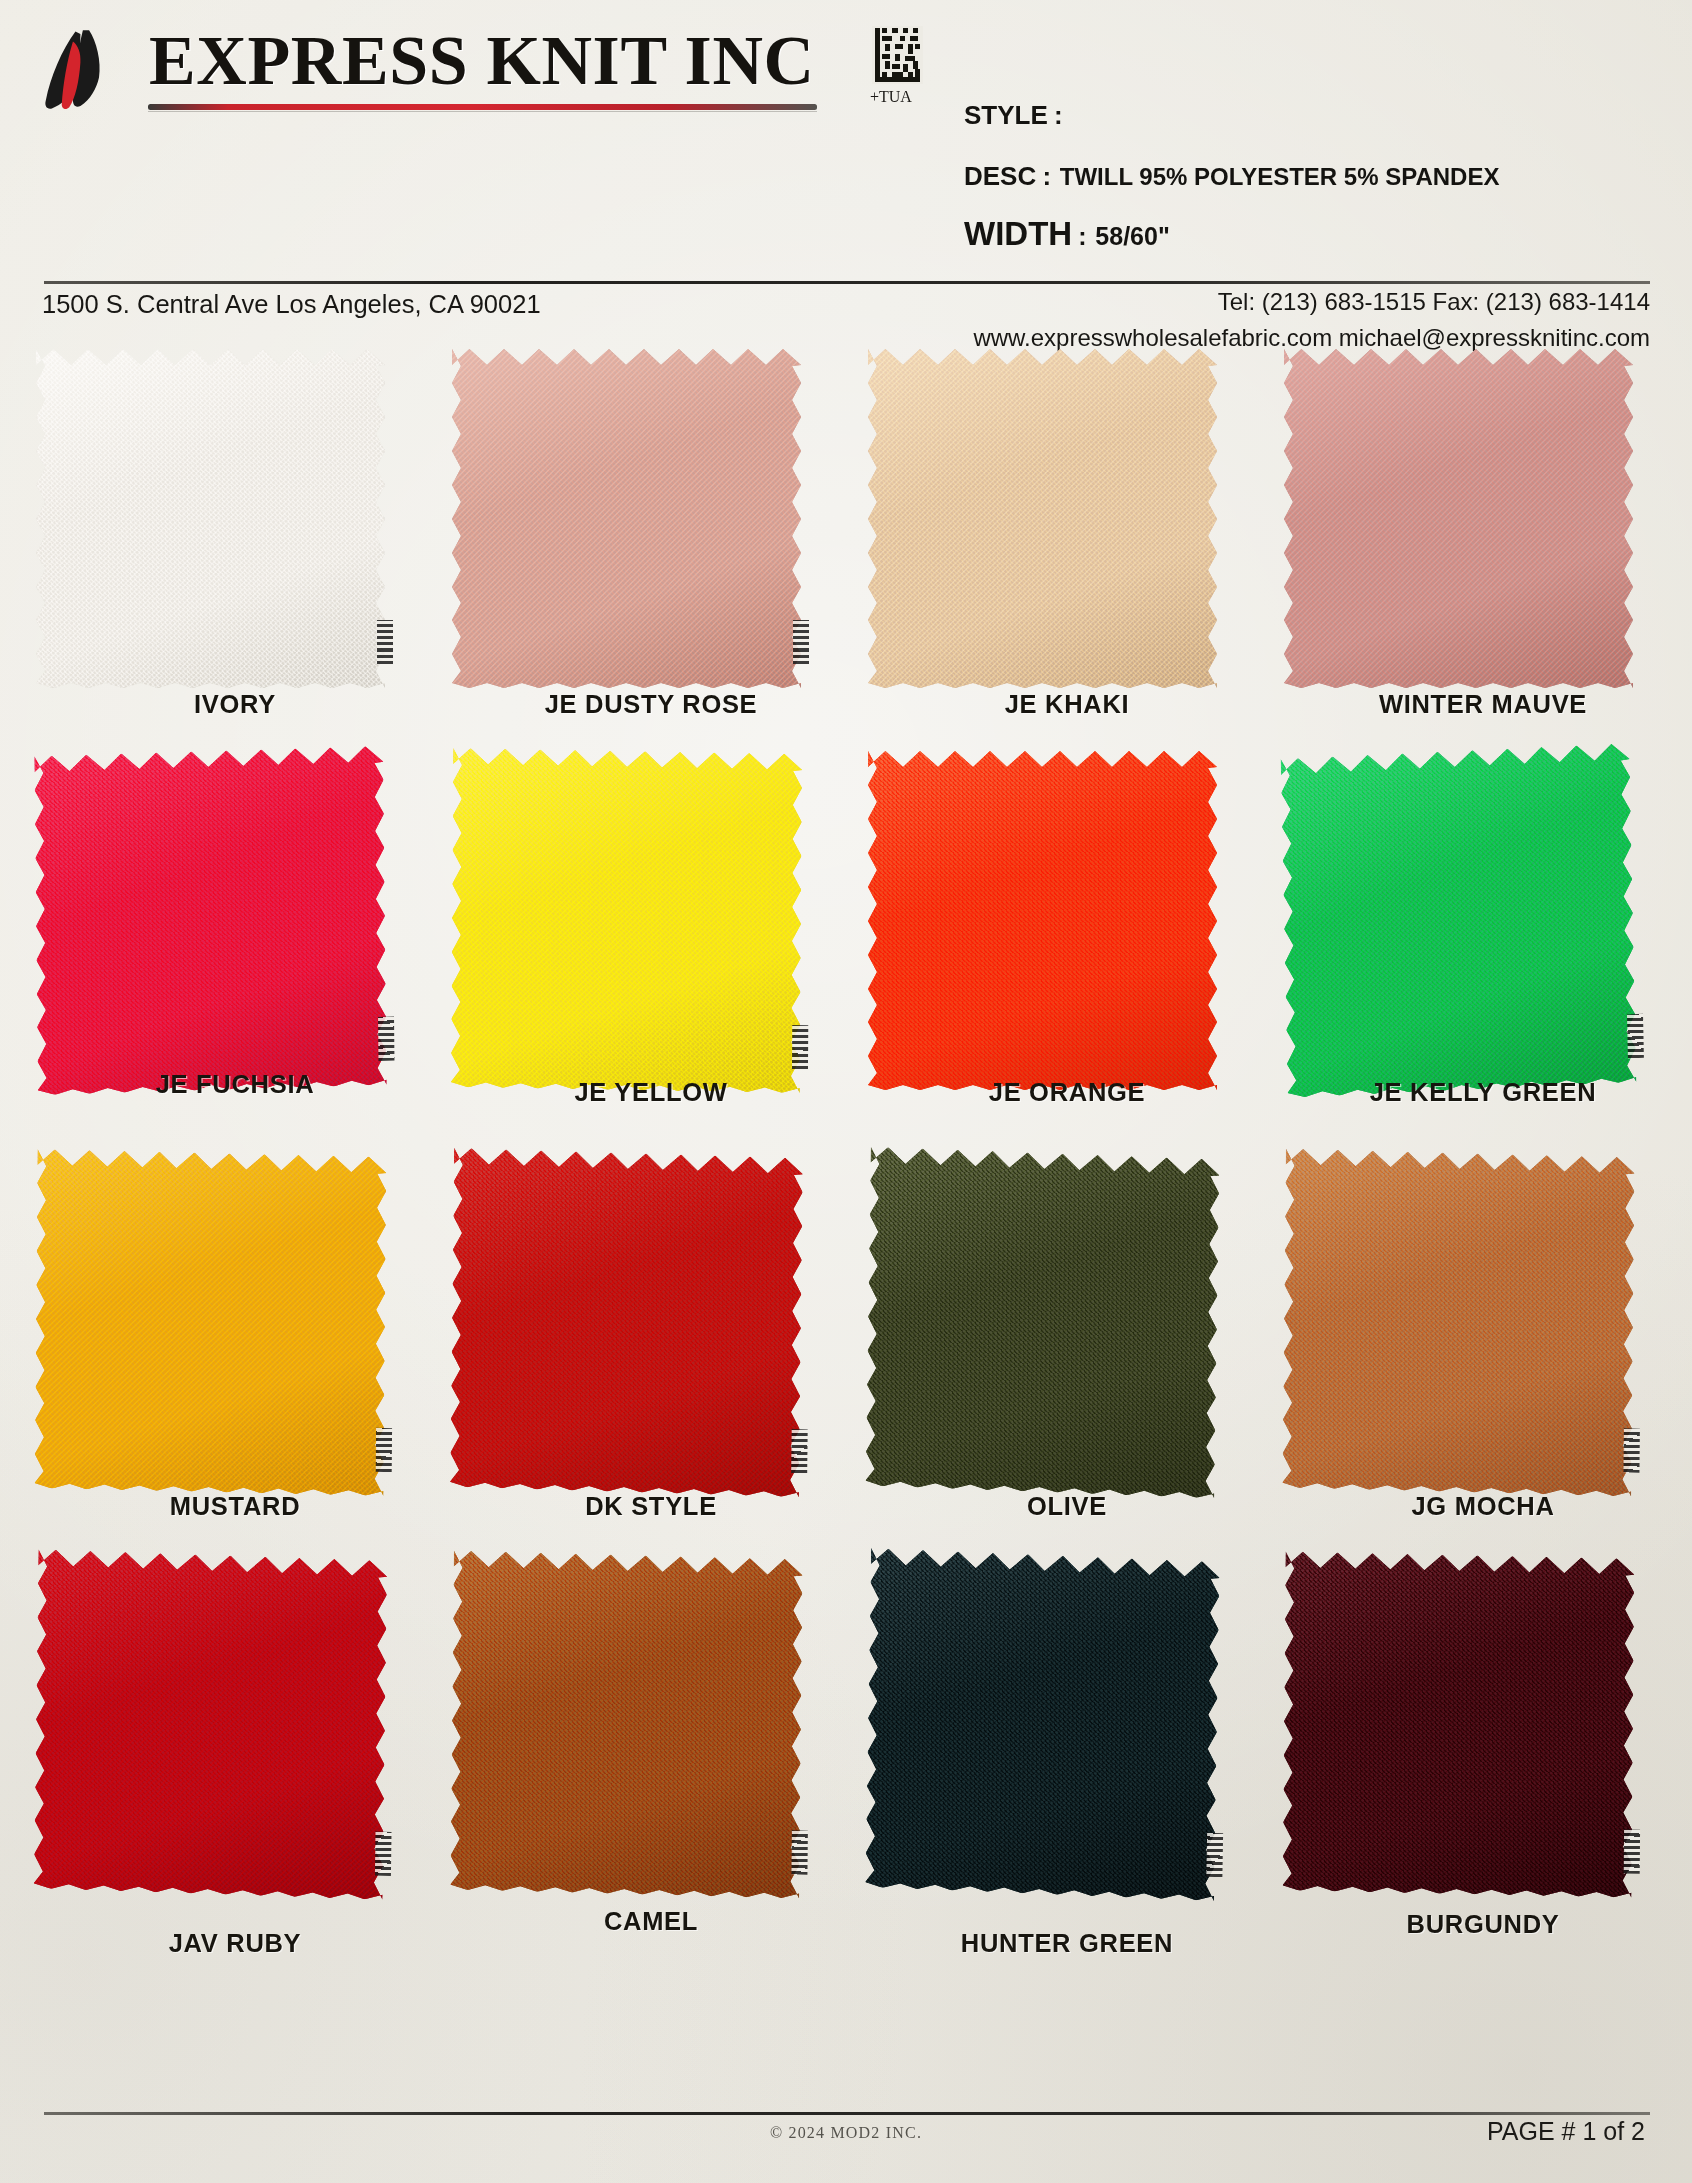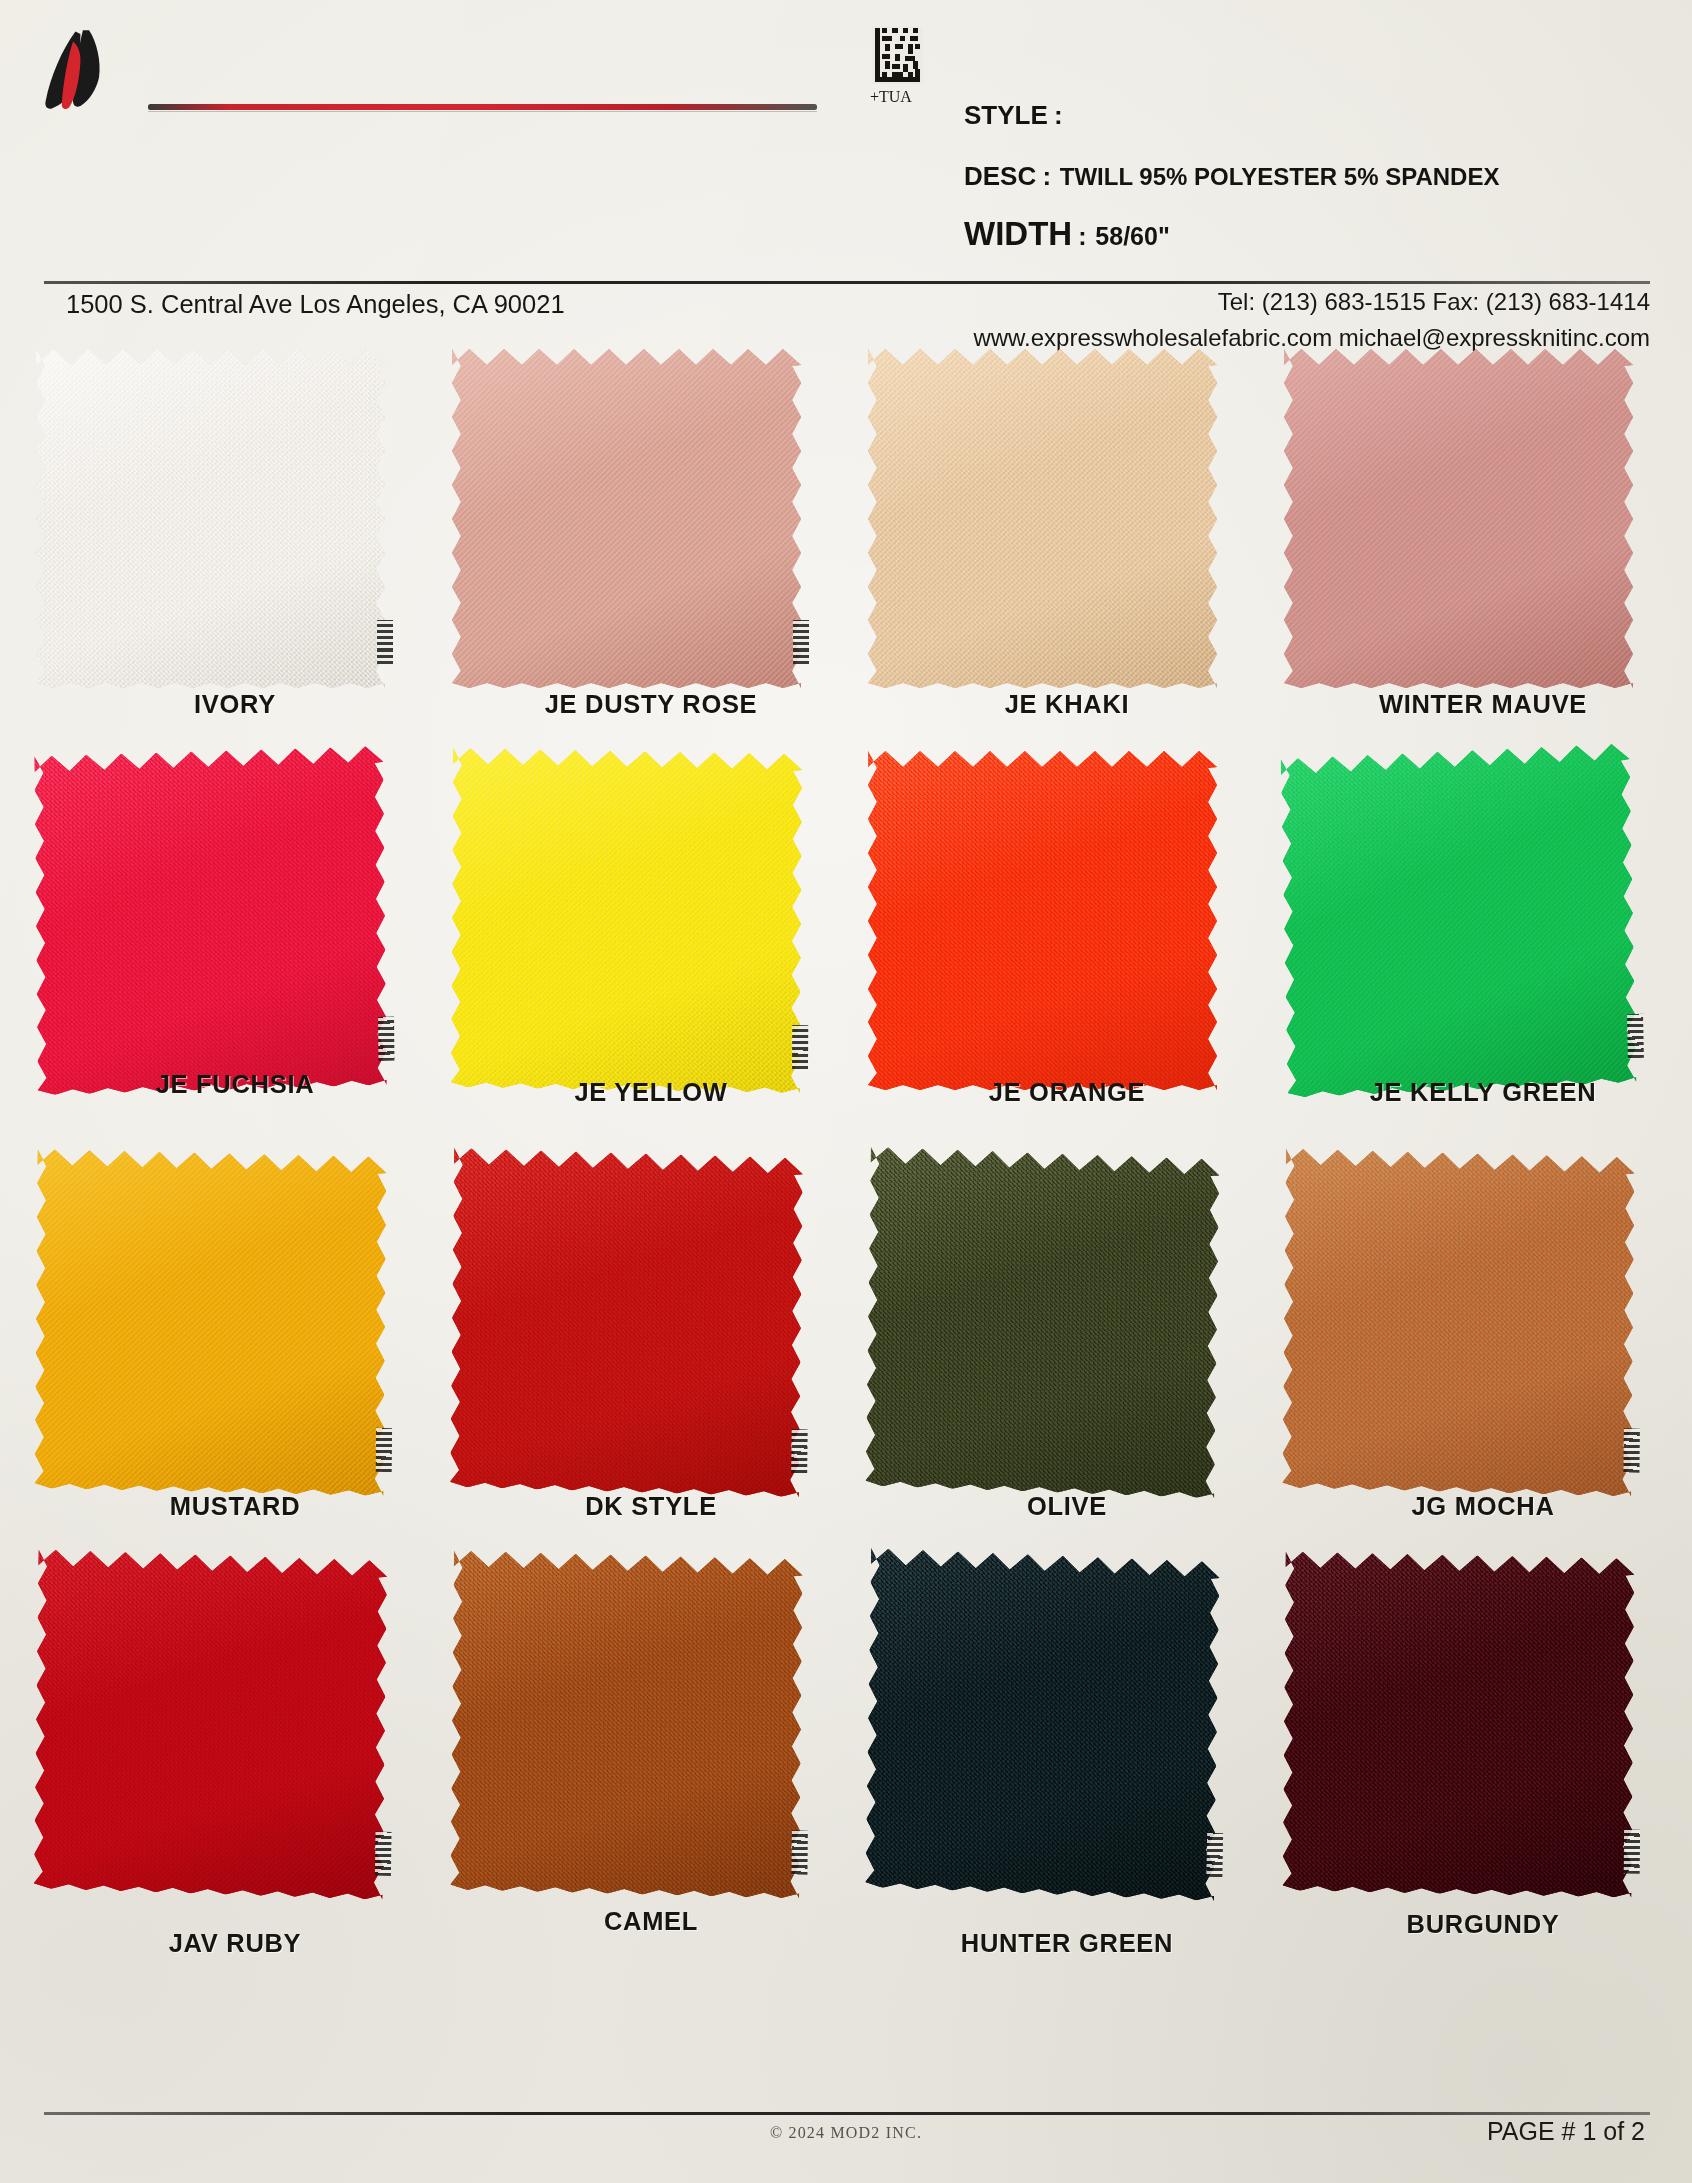--- a/index.html
+++ b/index.html
@@ -77,21 +77,21 @@
   .spec-width .spec-val{font-size:25px;font-weight:600;}
 
   
   .header-rule{
     position:absolute;left:44px;top:281px;width:1606px;height:3.1px;
     background:linear-gradient(90deg,#55534e,#22211e 25%,#2b2a27 70%,#6b6963);
   }
 
   .addr{
     position:absolute;left:42px;top:290px;
-    font-size:25.5px;color:#181714;white-space:nowrap;font-weight:500;margin-left:24px;
+    font-size:25.5px;color:#181714;white-space:nowrap;font-weight:500;
   }
   .tel{
     position:absolute;right:42px;top:288px;
     font-size:24px;color:#181714;white-space:nowrap;text-align:right;font-weight:500;
   }
   .web{
     position:absolute;right:42px;top:324px;
     font-size:24px;color:#181714;white-space:nowrap;font-weight:400;
   }
 
@@ -151,20 +151,21 @@
 <div class="header">
 
   <div class="logo-block">
     <div class="logo-mark">
       <svg viewBox="0 0 150 140" width="93" height="87">
         <path d="M62 4 C 40 34, 22 76, 14 116 C 12 124, 16 130, 24 128 C 40 122, 52 110, 58 98 C 66 70, 70 34, 70 8 Z" fill="#1a1a1a"></path>
         <path d="M74 2 C 66 34, 60 76, 58 112 C 57 122, 62 128, 70 124 C 86 114, 96 96, 100 78 C 104 52, 96 20, 84 2 Z" fill="#1a1a1a"></path>
         <path d="M58 20 C 48 52, 42 90, 40 120 C 39 128, 46 132, 52 126 C 62 112, 68 84, 70 54 C 71 38, 66 26, 58 20 Z" fill="#d4242c"></path>
       </svg>
     </div>
+    <div class="logo-word">EXPRESS KNIT INC</div>
     <div class="logo-rule"></div>
     <div class="logo-rule2"></div>
   </div>
 
   <div class="barcode">
     <svg viewBox="0 0 40 46" width="51" height="60" shape-rendering="crispEdges">
       <rect x="0" y="0" width="40" height="46" fill="#edebe4"></rect>
       <g fill="#16150f">
         <rect x="2" y="2" width="4" height="42"></rect>
         <rect x="2" y="40" width="36" height="4"></rect>

